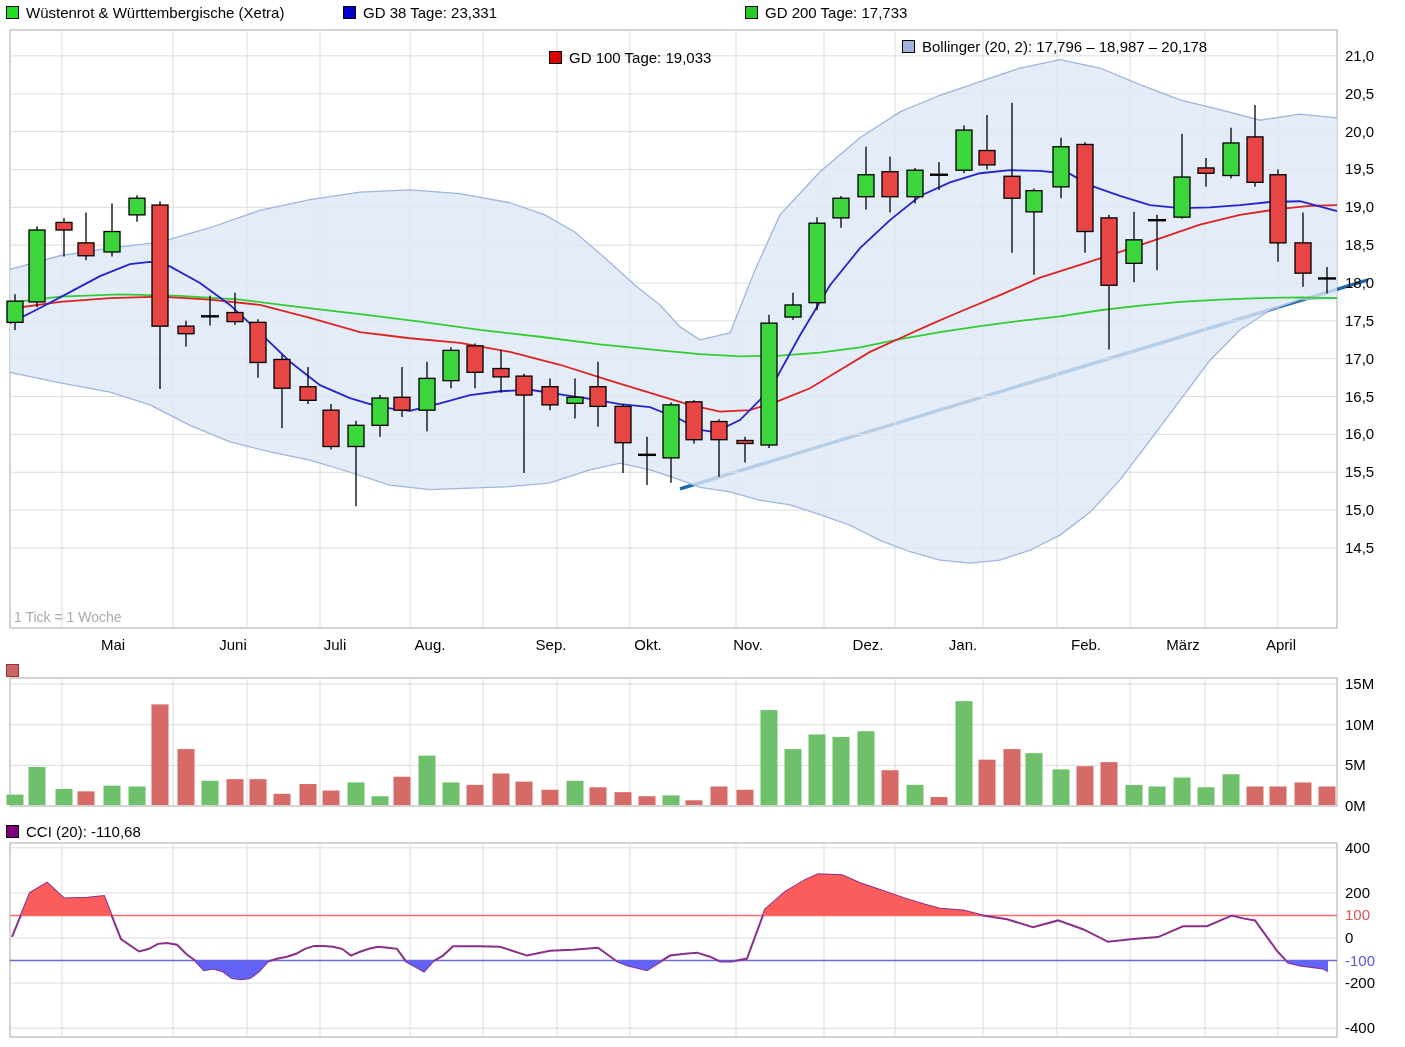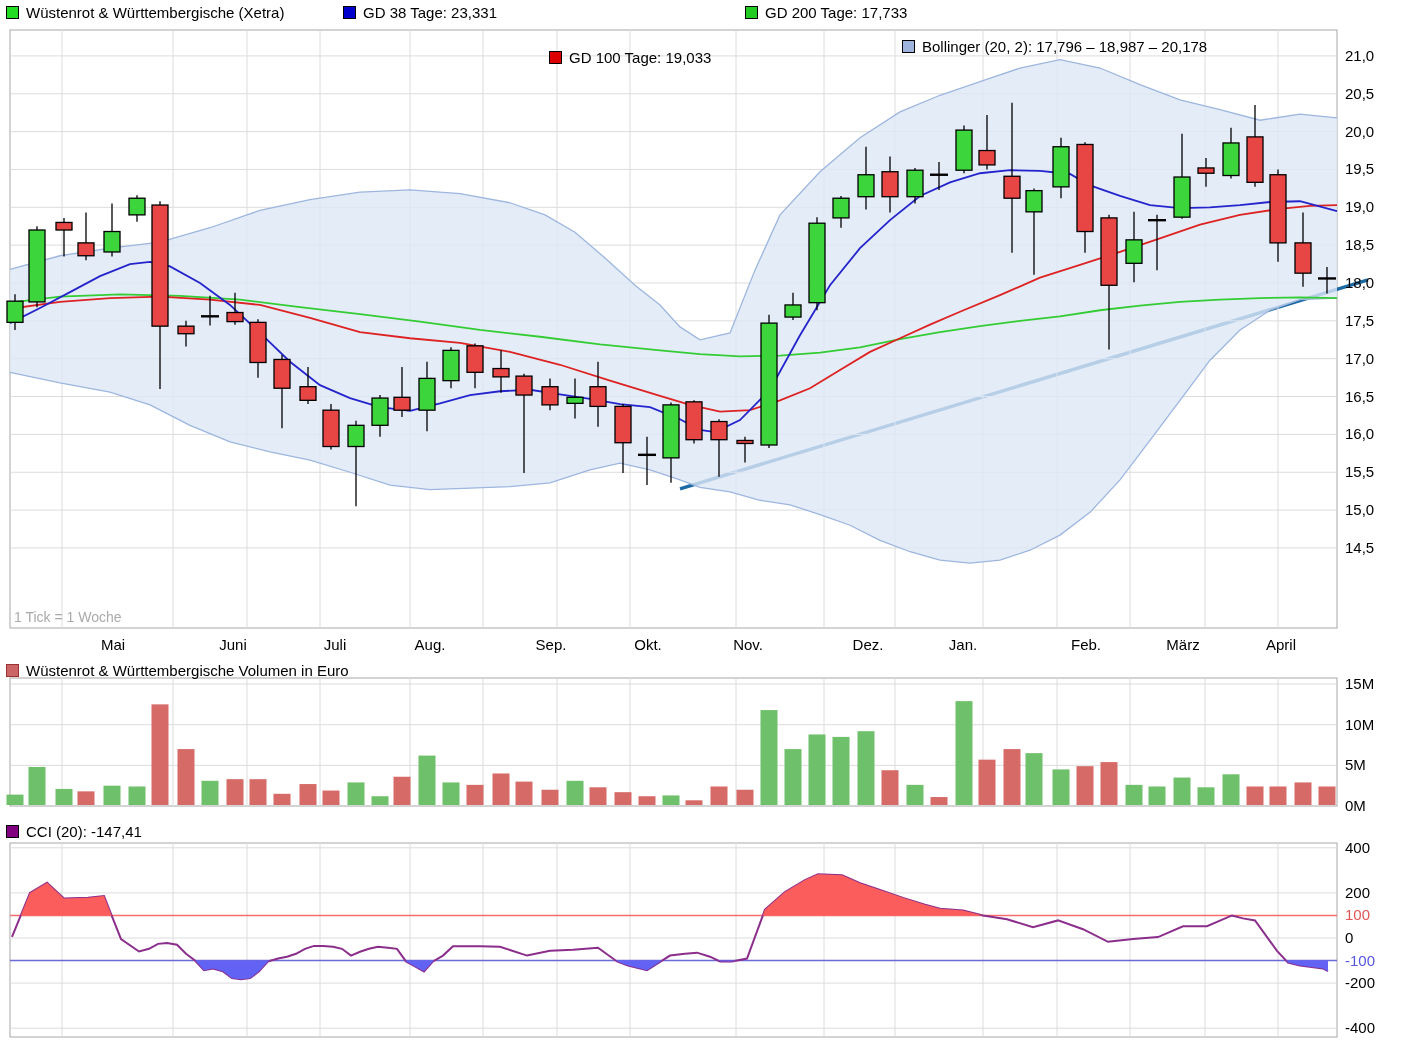--- a/index.html
+++ b/index.html
@@ -348,19 +348,18 @@
   <span class="swatch" style="background: rgb(34, 204, 34); border-color: rgb(0, 0, 0);"></span>
   <span>GD 200 Tage: 17,733</span>
 </div>
 <div class="legend" style="top: 3px; left: 902px; margin-top: 34px;" id="legend-4">
   <span class="swatch" style="background: rgb(159, 180, 221); border-color: rgb(0, 0, 0);"></span>
   <span>Bollinger (20, 2): 17,796 – 18,987 – 20,178</span>
 </div>
 
 <div class="legend" style="top:661px;left:6px" id="legend-vol">
   <span class="swatch" style="background: rgb(204, 102, 102); border-color: rgb(153, 51, 51);"></span>
-  <span>Wüstenrot &amp; Württembergische Volumen in Euro</span>
 </div>
 
 <div class="legend" style="top:822px;left:6px" id="legend-cci">
   <span class="swatch" style="background: rgb(128, 0, 128); border-color: rgb(0, 0, 0);"></span>
-  <span>CCI (20): -147,41</span>
+  <span>CCI (20): -110,68</span>
 </div>
 
 </body></html>

